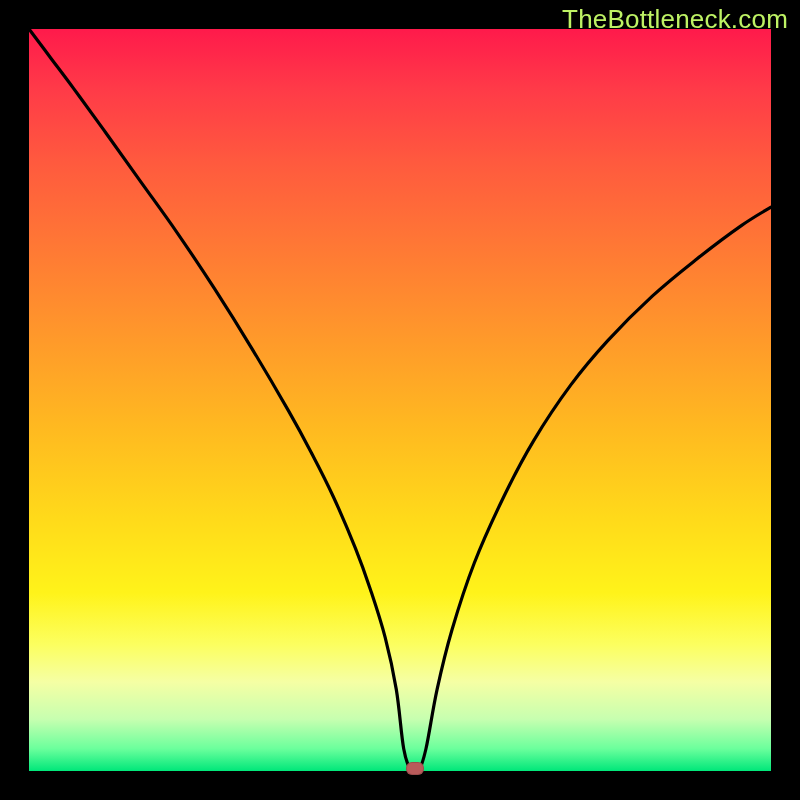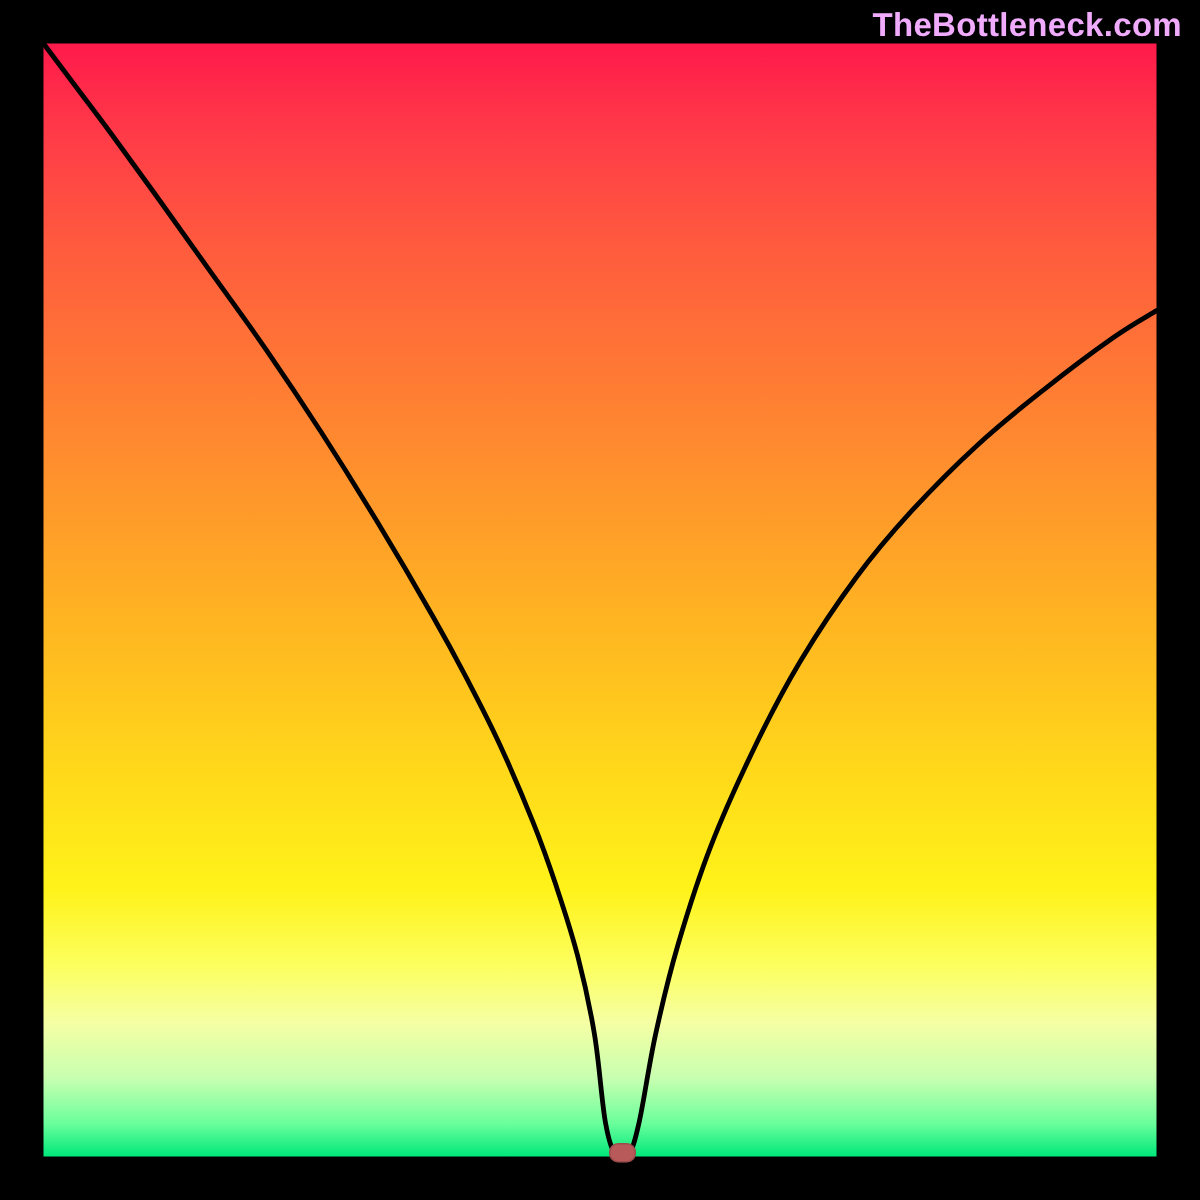--- a/index.html
+++ b/index.html
@@ -14,23 +14,23 @@
   .frame {
     position: relative;
     width: 800px;
     height: 800px;
     background: #000;
   }
   .watermark {
     position: absolute;
     top: 4px;
     right: 12px;
-    color: #f0abfc;
-    font-size: 22px;
-    font-weight: 700;
+    color: #bef264;
+    font-size: 26px;
+    font-weight: 400;
     letter-spacing: 0.2px;
     z-index: 10;
   }
   .plot-area {
     position: absolute;
     left: 29px;
     top: 29px;
     width: 742px;
     height: 742px;
     background: linear-gradient(to bottom,

